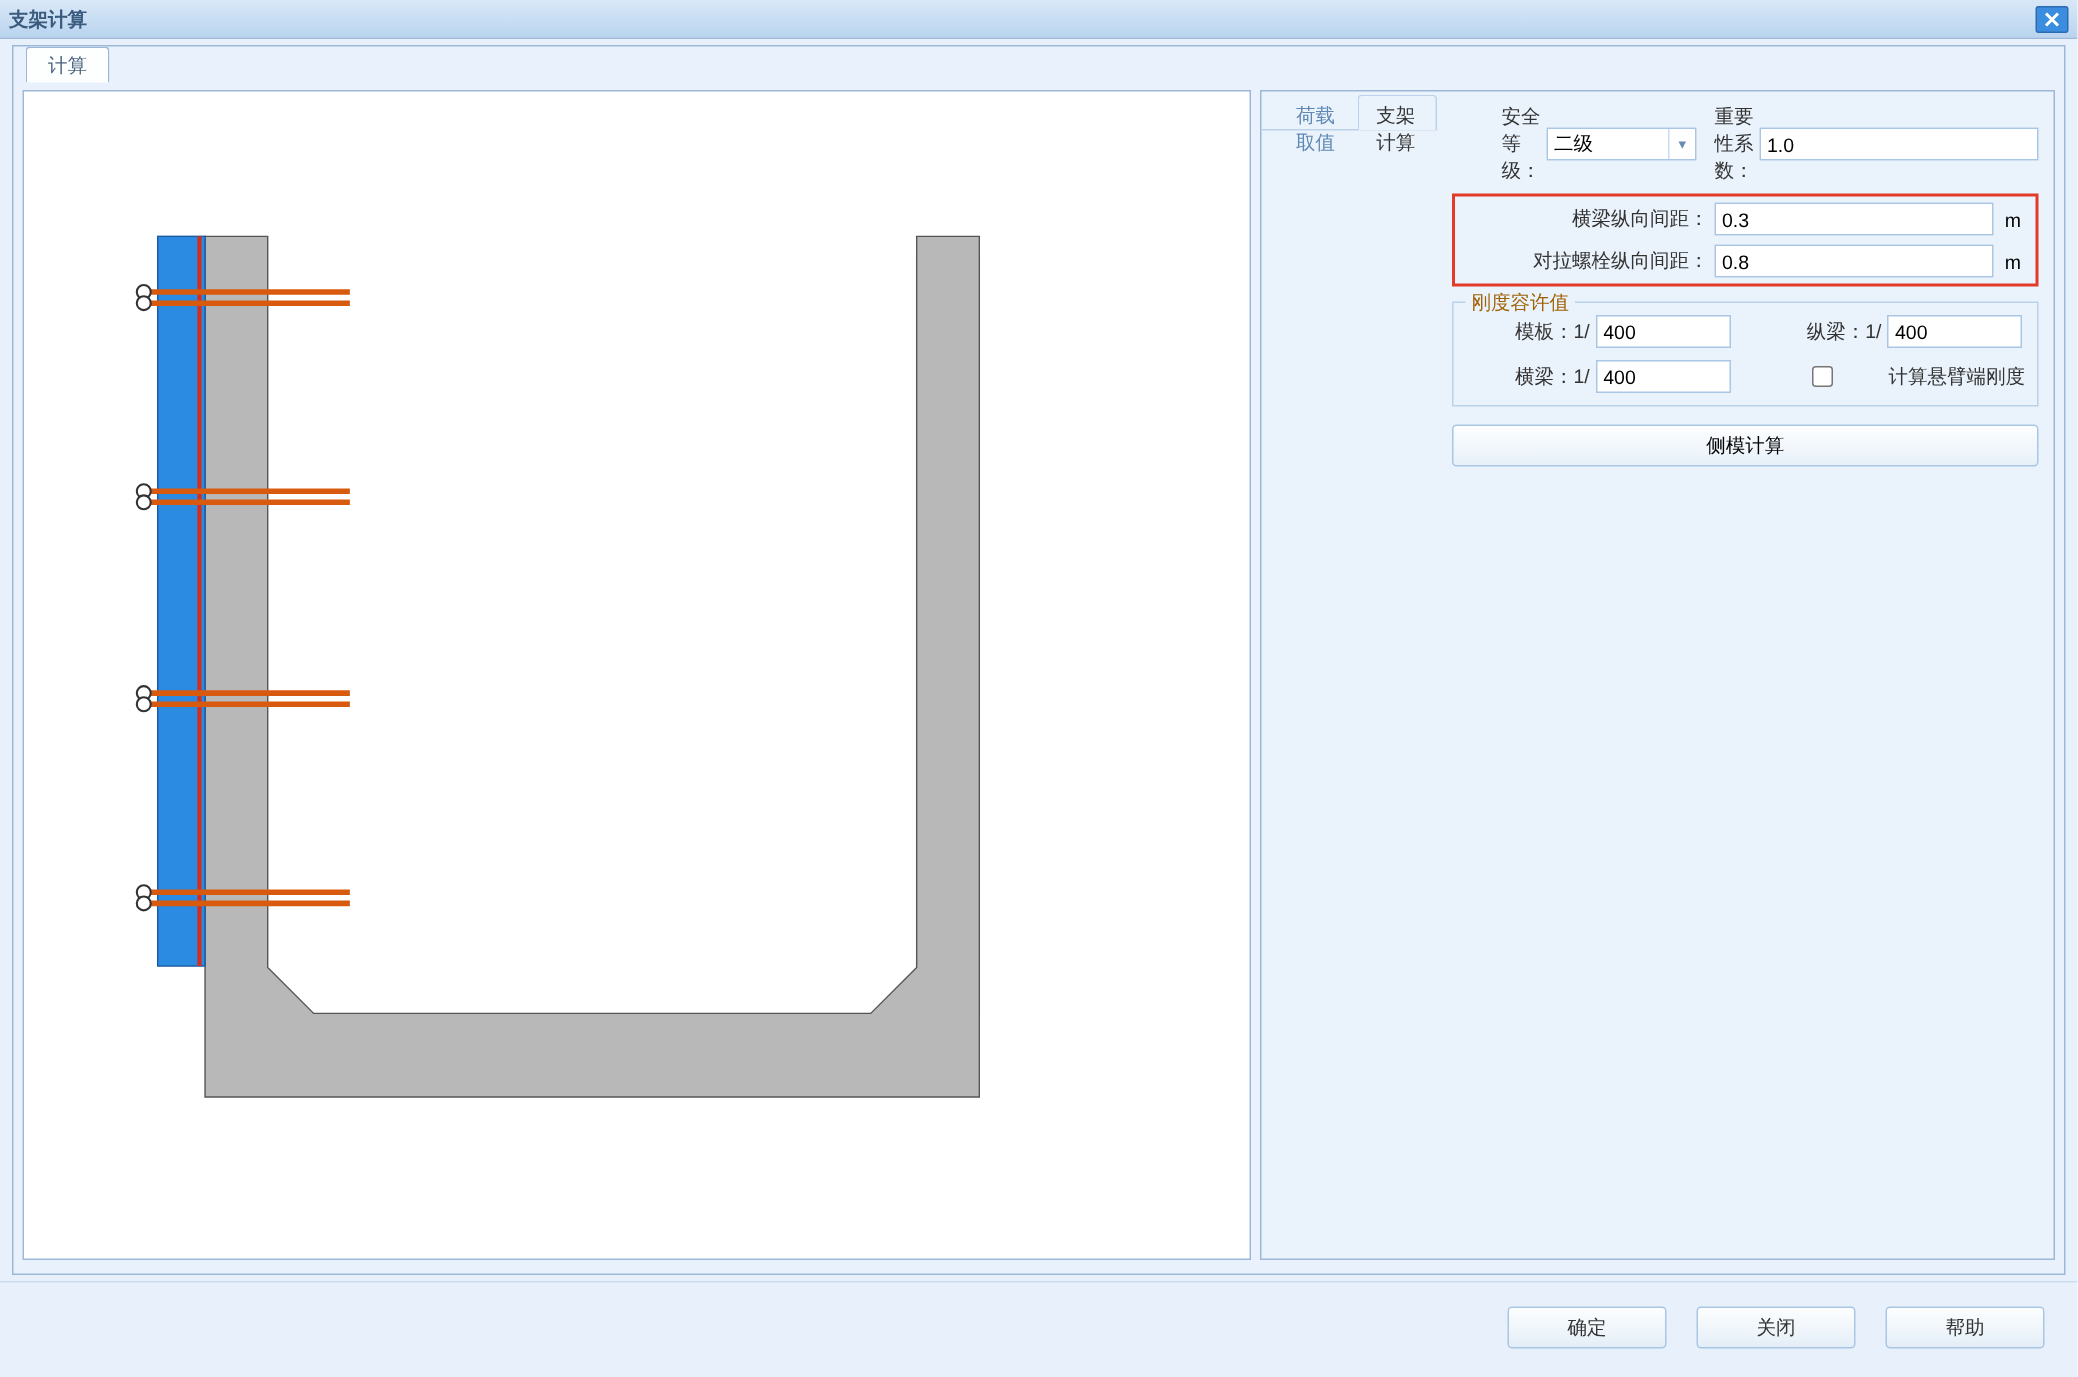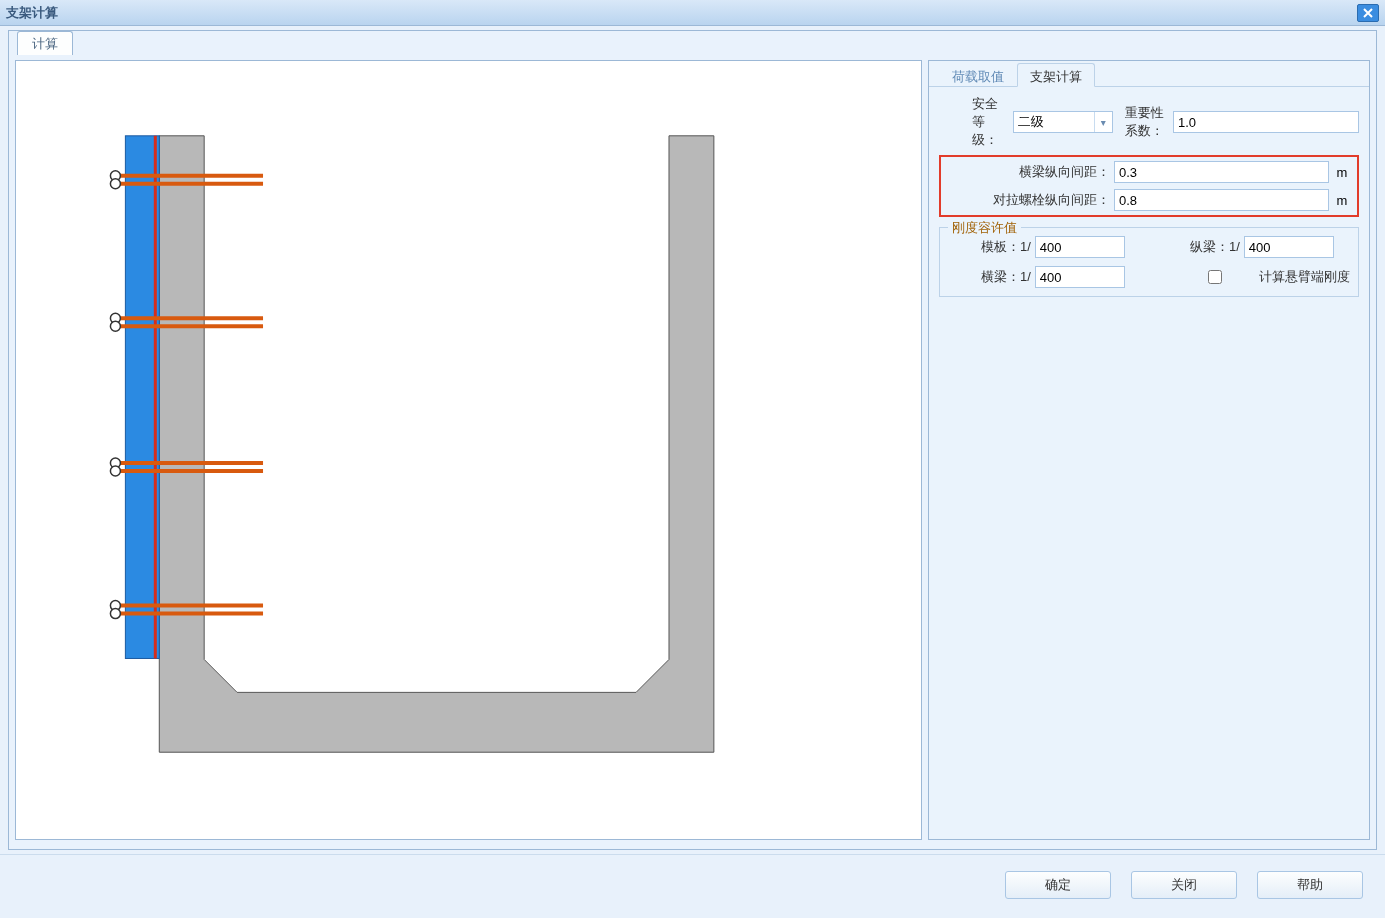--- a/index.html
+++ b/index.html
@@ -13,21 +13,21 @@
     
     .outer-tabs { border: 1px solid #9cb8d6; background: #e9f2fc; height: 820px; position: relative; }
     .outer-tab-strip { height: 24px; display: flex; align-items: center; padding-left: 8px; margin-top: -1px; }
     .outer-tab { height: 24px; padding: 0 14px; display: flex; align-items: center; background: #fdfefe; border: 1px solid #9cb8d6; border-bottom: none; border-radius: 3px 3px 0 0; color: #4a6580; position: relative; top: 1px; z-index: 2; }
     
     .content-row { display: flex; height: 792px; padding: 6px; gap: 6px; }
     
     .canvas-panel { flex: 1; background: #fff; border: 1px solid #9cb8d6; position: relative; }
     .canvas-svg { width: 100%; height: 100%; }
     
-    .side-panel { width: 442px; background: #eaf3fc; border: 1px solid #9cb8d6; display: flex; flex-direction: column; }
+    .side-panel { width: 530px; background: #eaf3fc; border: 1px solid #9cb8d6; display: flex; }
     
     .side-tabs { height: 26px; display: flex; border-bottom: 1px solid #bcd2e8; padding-left: 10px; }
     .side-tab { padding: 4px 12px; color: #5f89b5; cursor: pointer; border: 1px solid transparent; margin-top: 2px; }
     .side-tab.active { background: #eaf3fc; border: 1px solid #bcd2e8; border-bottom: 1px solid #eaf3fc; margin-bottom: -1px; color: #333; border-radius: 3px 3px 0 0; }
     
     .side-content { padding: 8px 10px; display: flex; flex-direction: column; gap: 6px; }
     
     .row { display: flex; align-items: center; gap: 4px; }
     .lbl { color: #333; margin-left: 33px; }
     
@@ -154,20 +154,23 @@
                 <span class="lbl">横梁：1/</span>
                 <input class="txt small-txt" value="400" style="">
               </div>
               <div class="fs-item chk">
                 <input type="checkbox" style="">
                 <span class="lbl">计算悬臂端刚度</span>
               </div>
             </div>
           </div>
 
+          <div class="calc-btn">
+            <span>侧模计算</span>
+          </div>
 
         </div>
       </div>
 
     </div>
   </div>
 </div>
 
 <div class="bottom-bar">
   <div class="btn">

